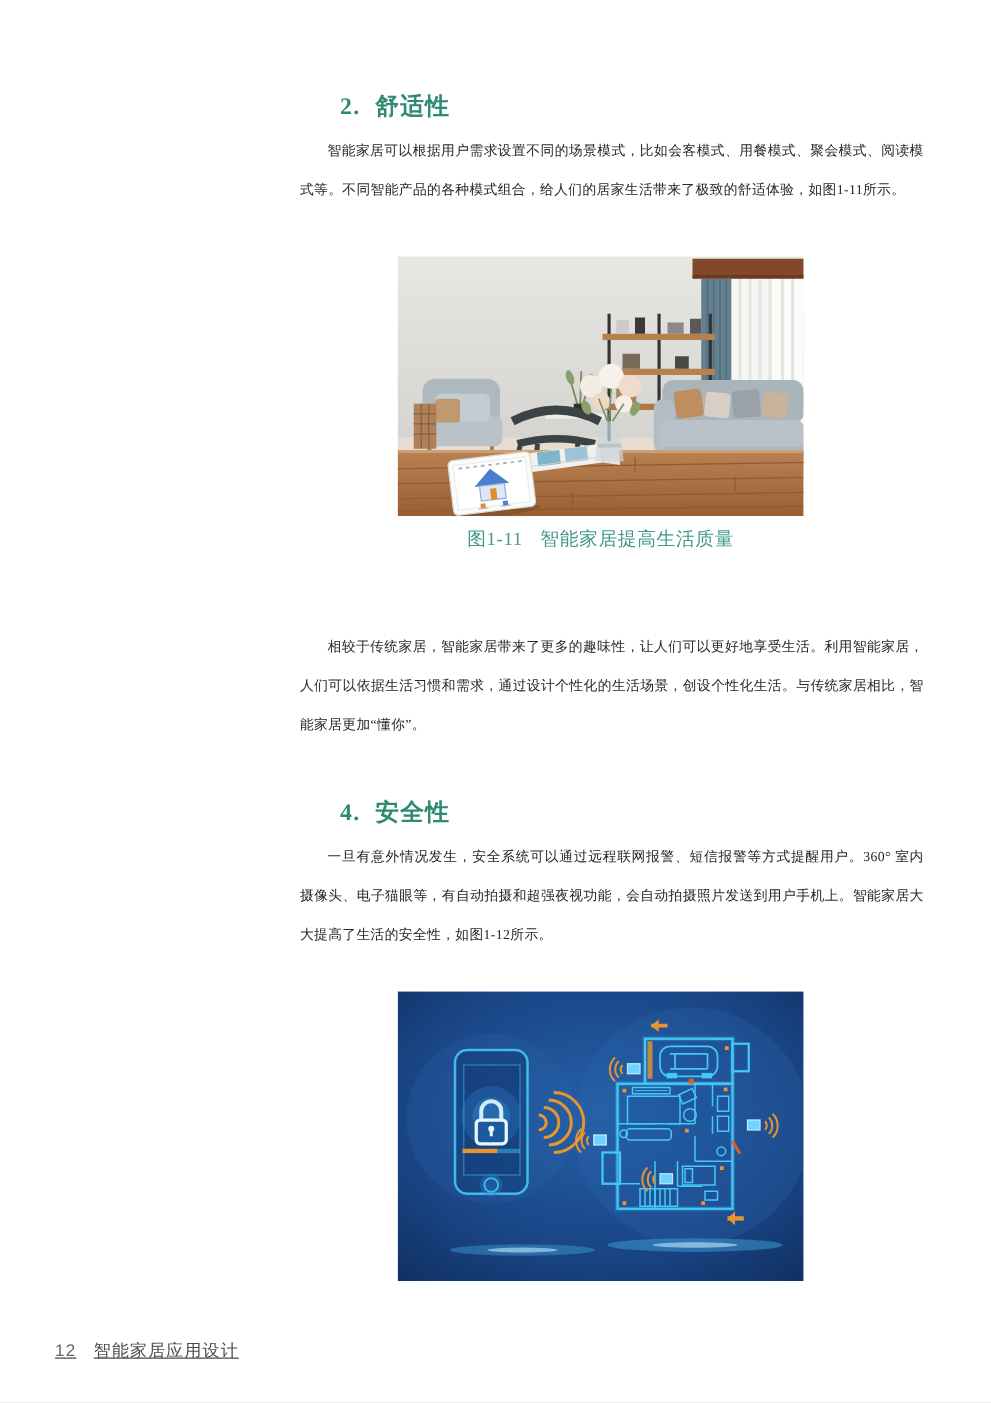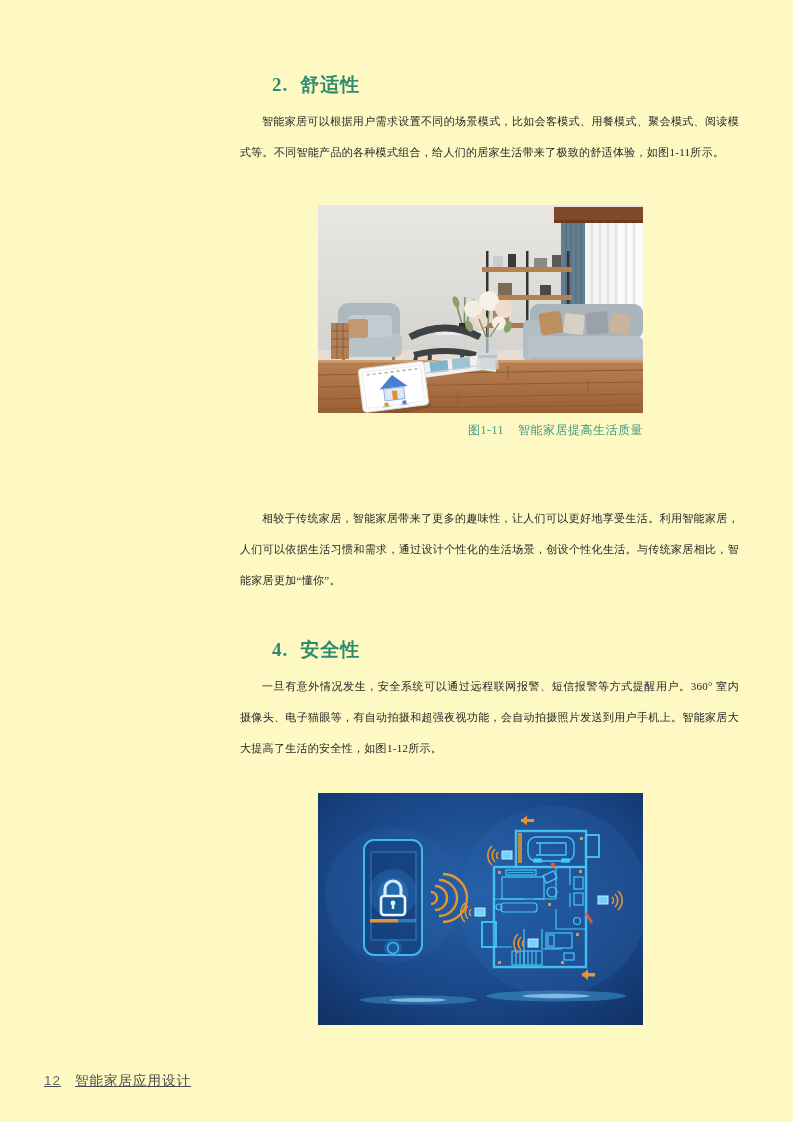--- a/index.html
+++ b/index.html
@@ -1,36 +1,36 @@
 <!DOCTYPE html>
 <html><head>
 <meta charset="utf-8">
 <style>
   html,body{margin:0;padding:0;background:#e8e8e8;}
   .page{
     position:relative; width:793px; height:1122px; margin:0 auto;
-    background:#fef9c3; overflow:hidden;
+    background:#ffffff; overflow:hidden;
     font-family:"Liberation Serif","DejaVu Serif",serif;
     color:#2b2b2b;
   }
   .heading{
     position:absolute; left:272px; width:466px;
     font-size:19px; font-weight:bold; color:#2e8b72; letter-spacing:1px;
   }
   .heading .h-num{margin-right:12px;}
   .para{
     position:absolute; left:240px; width:499px;
     font-size:11px; line-height:31px; text-align:justify;
     text-indent:2em; letter-spacing:0.3px; color:#262626;
   }
   .figure{position:absolute; left:318px; width:325px; overflow:hidden;}
   .figure svg{display:block;}
   .caption{
-    position:absolute; left:318px; width:325px; text-align:right;
-    font-size:12px; color:#43988a; letter-spacing:0.5px; white-space:nowrap;
+    position:absolute; left:318px; width:325px; text-align:center;
+    font-size:15px; color:#43988a; letter-spacing:0.5px; white-space:nowrap;
   }
   .caption .cap-label{margin-right:14px;}
   .footer{
     position:absolute; left:44px; top:1072px;
     font-family:"Liberation Sans","DejaVu Sans",sans-serif;
     font-size:13.5px; color:#4a4a4a; letter-spacing:1px;text-decoration:underline;
   }
   .footer .pg{color:#666; margin-right:14px;}
 </style>
 </head>

